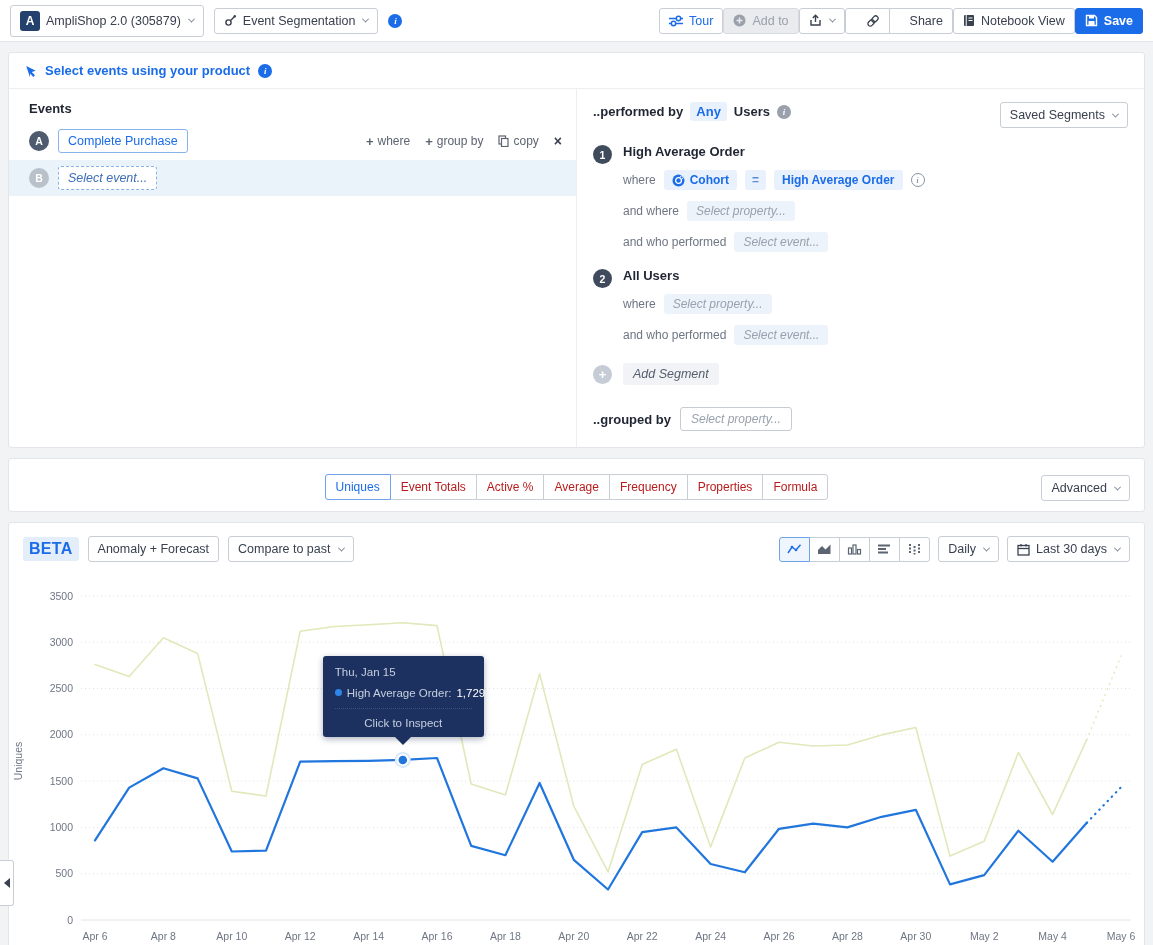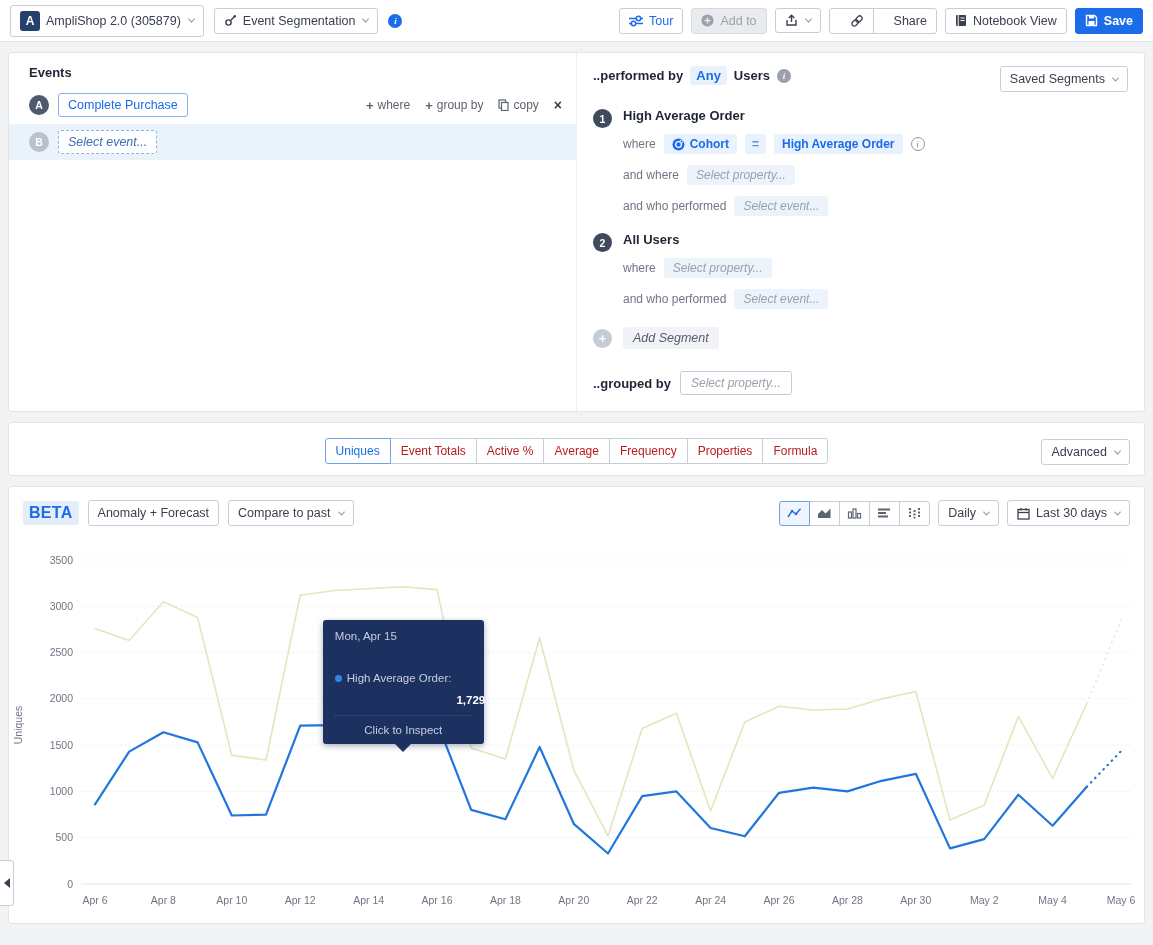--- a/index.html
+++ b/index.html
@@ -6,21 +6,21 @@
   html,body { width:1153px; height:945px; }
   body {
     font-family:"Liberation Sans", sans-serif;
     background:#f2f3f5; color:#2a3142; position:relative; overflow:hidden;
     font-size:12.5px;
   }
   
   .topbar { height:42px; background:#fff; border-bottom:1px solid #e2e5e9;
     display:flex; align-items:center; padding:0 10px; }
   .topbar-left { display:flex; align-items:center; gap:10px; }
-  .topbar-right { margin-left:auto; display:flex; align-items:center; gap:8px; }
+  .topbar-right { margin-left:auto; display:flex; gap:0; }
   .btn { display:inline-flex; align-items:center; gap:6px; border:1px solid #c9ced6;
     background:#fff; border-radius:3px; padding:5px 9px; font-size:12.5px; color:#39414f;
     cursor:pointer; white-space:nowrap; }
   .btn.blue-text { color:#1a6ce8; }
   .btn.primary { background:#1a6ce8; border-color:#1a6ce8; color:#fff; font-weight:bold; }
   .btn.disabled { background:#e9ebee; border-color:#d7dade; color:#9aa1ac; }
   .logo-badge { width:20px; height:20px; border-radius:3px; background:#24416e; color:#fff;
     font-weight:bold; font-size:12px; display:flex; align-items:center; justify-content:center; }
   .chev { width:5px; height:5px; border-right:1.5px solid #7b8494; border-bottom:1.5px solid #7b8494;
     transform:rotate(45deg) translate(-1px,-1px); display:inline-block; margin-left:2px; }
@@ -106,21 +106,21 @@
   .icon-btn:first-child { border-radius:3px 0 0 3px; margin-left:0; }
   .icon-btn:last-child { border-radius:0 3px 3px 0; }
   .icon-btn.active { border-color:#6ea3e8; background:#eef5fd; color:#1a6ce8; z-index:1; }
   .chart-body { position:relative; }
   .chart-body svg { display:block; }
   
   .tooltip { position:absolute; width:161px; background:#1d3160; border-radius:3px; color:#c5cede;
     padding:10px 12px 8px; font-size:11.5px; box-shadow:0 2px 6px rgba(20,35,70,0.35); cursor:pointer; }
   .tt-row { margin-top:9px; display:flex; align-items:center; gap:5px; white-space:nowrap; }
   .tt-dot { width:7px; height:7px; border-radius:50%; background:#2e86e8; flex:0 0 auto; }
-  .tt-val { color:#fff; font-weight:bold;margin-top:43px; }
+  .tt-val { color:#fff; font-weight:normal; }
   .tt-action { border-top:1px dotted #3c5181; margin-top:9px; padding-top:8px; text-align:center; }
   .tt-arrow { position:absolute; left:50%; bottom:-8px; margin-left:-8px; width:0; height:0;
     border-left:8px solid transparent; border-right:8px solid transparent; border-top:8px solid #1d3160; }
   
   .collapse-handle { position:absolute; left:0; top:860px; width:14px; height:46px; background:#fff;
     border:1px solid #c9ced6; border-left:none; border-radius:0 3px 3px 0;
     display:flex; align-items:center; justify-content:center; cursor:pointer; }
   .collapse-tri { width:0; height:0; border-top:5px solid transparent; border-bottom:5px solid transparent;
     border-right:6px solid #39414f; }
   svg.ic { flex:0 0 auto; }
@@ -199,20 +199,27 @@
           <path d="M1.5 1.5 h8 l2 2 v8 h-10 z" fill="none" stroke="#fff" stroke-width="1.4"></path>
           <rect x="3.5" y="7" width="6" height="4.5" fill="#fff"></rect>
           <rect x="4" y="1.5" width="5" height="3" fill="#fff"></rect>
         </svg>
       <span>Save</span>
     </button>
   </div>
 </div>
 
 <div class="card">
+  <div class="card-header">
+    <svg class="ic" width="14" height="15" viewBox="0 0 14 15">
+        <path d="M5 14 L5 2 L12.5 9.5 L8.4 9.5 L10.4 13.6 L8.3 14.6 L6.4 10.4 Z" fill="#1a6ce8" transform="rotate(-18 7 8)"></path>
+      </svg>
+    <span>Select events using your product</span>
+    <span class="info-filled"></span>
+  </div>
   <div class="builder-body">
 
     <div class="events-col">
       <div class="events-title">Events</div>
       <div class="event-row">
         <span class="letter-circle">A</span>
         <button class="event-chip">Complete Purchase</button>
         <div class="row-actions">
           <span class="row-action">
               <span class="plus-glyph"></span>
@@ -435,21 +442,21 @@
         <text x="13" y="195" fill="#6e7684" font-size="10.5" text-anchor="middle" transform="rotate(-90 13 195)">Uniques</text>
         <path d="M86.0 98.5 L120.2 110.5 L154.4 71.7 L188.6 87.4 L222.8 225.3 L257.0 230.0 L291.2 65.2 L325.4 60.5 L359.6 58.7 L393.8 56.8 L428.0 59.6 L462.2 217.9 L496.4 229.0 L530.6 107.8 L564.8 240.1 L599.0 305.9 L633.2 198.5 L667.4 183.2 L701.6 280.9 L735.8 192.0 L770.0 176.3 L804.2 180.0 L838.4 179.0 L872.6 168.9 L906.8 161.5 L941.0 290.1 L975.2 275.3 L1009.4 186.4 L1043.6 248.5 L1077.8 173.5" fill="none" stroke="#dfe9ba" stroke-width="1.6" stroke-linejoin="round" stroke-linecap="round"></path>
         <path d="M1077.8 173.5 L1112.0 90.2" fill="none" stroke="#dfe9ba" stroke-width="1.6" stroke-dasharray="0.5,5.5" stroke-linecap="round"></path>
         <path d="M86.0 274.4 L120.2 221.6 L154.4 202.2 L188.6 212.4 L222.8 285.5 L257.0 284.6 L291.2 195.7 L325.4 195.2 L359.6 194.8 L393.8 193.9 L428.0 192.0 L462.2 279.9 L496.4 289.2 L530.6 217.0 L564.8 293.8 L599.0 323.5 L633.2 266.1 L667.4 261.4 L701.6 298.0 L735.8 306.3 L770.0 262.8 L804.2 257.7 L838.4 261.4 L872.6 250.8 L906.8 243.8 L941.0 318.4 L975.2 309.1 L1009.4 264.7 L1043.6 295.7 L1077.8 256.8" fill="none" stroke="#2176dd" stroke-width="2.2" stroke-linejoin="round" stroke-linecap="round"></path>
         <path d="M1077.8 256.8 L1112.0 221.2" fill="none" stroke="#2176dd" stroke-width="2.2" stroke-dasharray="0.5,5.5" stroke-linecap="round"></path>
         <circle cx="393.8" cy="193.944" r="8" fill="#d8e8fa"></circle>
         <circle cx="393.8" cy="193.944" r="6.2" fill="#ffffff"></circle>
         <circle cx="393.8" cy="193.944" r="4.3" fill="#2176dd"></circle>
       </svg>
     <div class="tooltip" id="tooltip" style="left: 313.8px; top: 89.944px;">
-      <div class="tt-date">Mon, Apr 15</div>
+      <div class="tt-date">Thu, Jan 15</div>
       <div class="tt-row">
         <span class="tt-dot"></span>
         <span>High Average Order:</span>
         <span class="tt-val">1,729</span>
       </div>
       <div class="tt-action">Click to Inspect</div>
       <div class="tt-arrow"></div>
     </div>
   </div>
 

